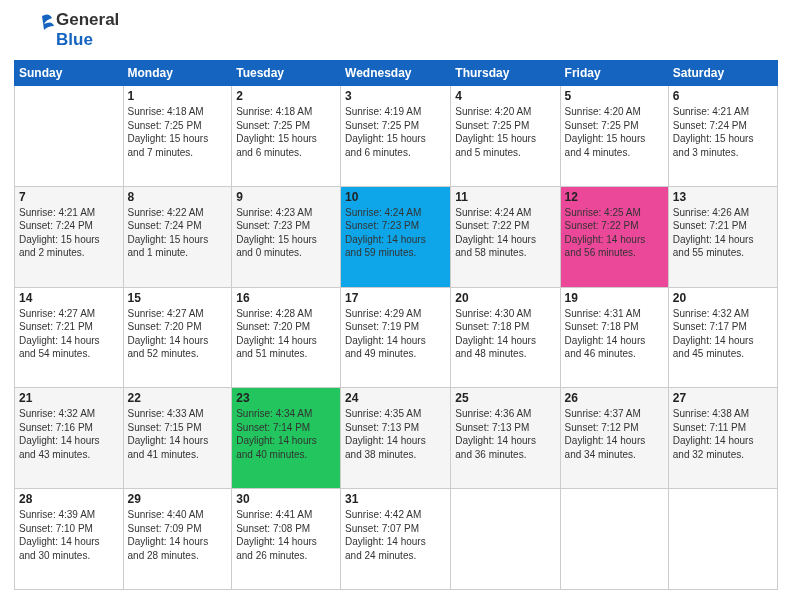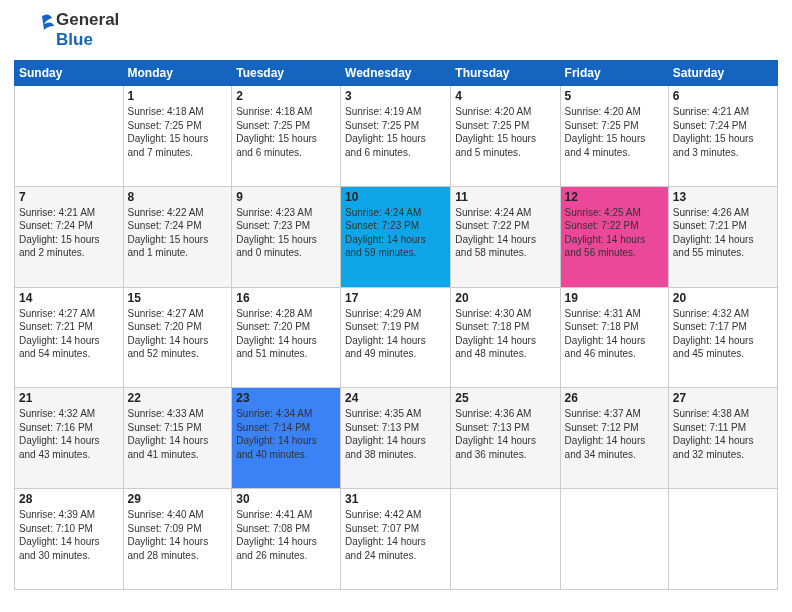--- a/index.html
+++ b/index.html
@@ -209,21 +209,21 @@
         </tr>
         <tr class="day-row">
           <td style="background: rgb(245, 245, 245);">
             <span class="day-number">21</span>
             <div class="day-info">Sunrise: 4:32 AM<br>Sunset: 7:16 PM<br>Daylight: 14 hours<br>and 43 minutes.</div>
           </td>
           <td style="background: rgb(245, 245, 245);">
             <span class="day-number">22</span>
             <div class="day-info">Sunrise: 4:33 AM<br>Sunset: 7:15 PM<br>Daylight: 14 hours<br>and 41 minutes.</div>
           </td>
-          <td style="background: #3b82f6;">
+          <td style="background: #22c55e;">
             <span class="day-number">23</span>
             <div class="day-info">Sunrise: 4:34 AM<br>Sunset: 7:14 PM<br>Daylight: 14 hours<br>and 40 minutes.</div>
           </td>
           <td style="background: rgb(245, 245, 245);">
             <span class="day-number">24</span>
             <div class="day-info">Sunrise: 4:35 AM<br>Sunset: 7:13 PM<br>Daylight: 14 hours<br>and 38 minutes.</div>
           </td>
           <td style="background: rgb(245, 245, 245);">
             <span class="day-number">25</span>
             <div class="day-info">Sunrise: 4:36 AM<br>Sunset: 7:13 PM<br>Daylight: 14 hours<br>and 36 minutes.</div>

